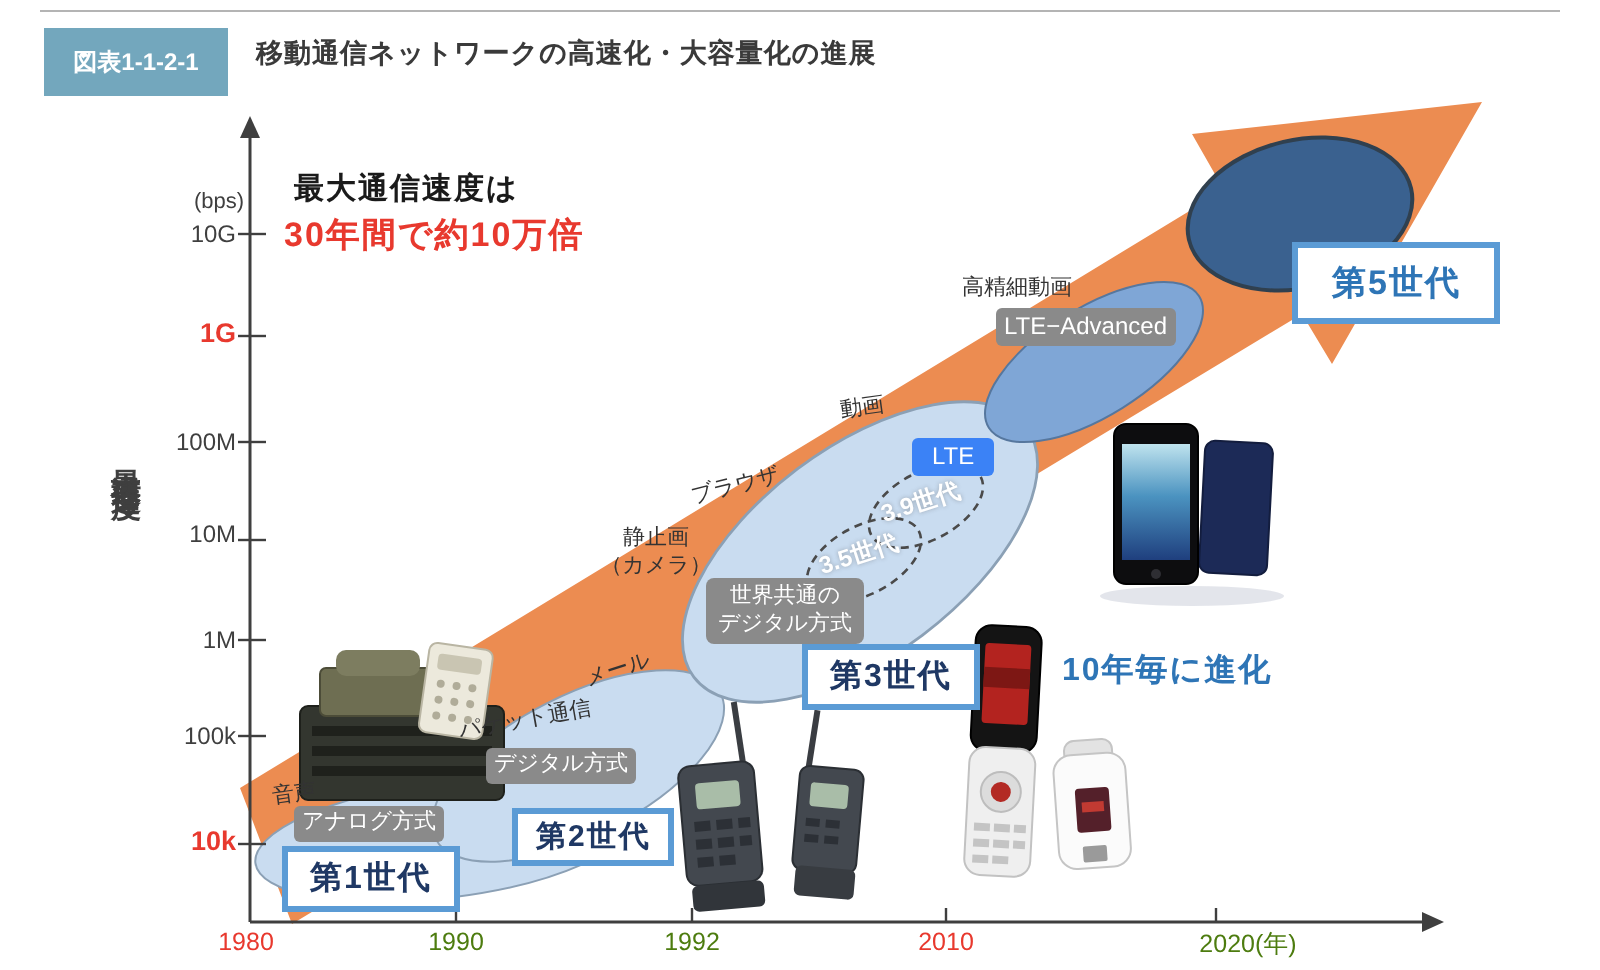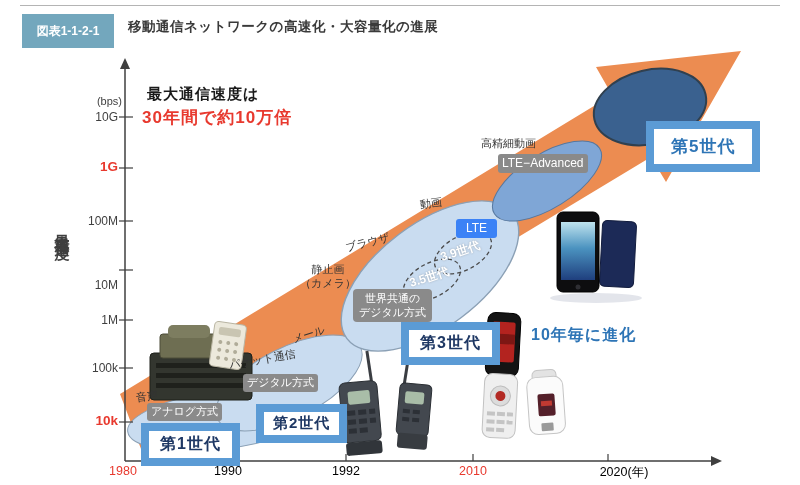--- a/index.html
+++ b/index.html
@@ -9,30 +9,30 @@
   .badge{position:absolute;left:22px;top:14px;width:92px;height:34px;color:#fff;
          font-size:12px;font-weight:bold;display:flex;align-items:center;justify-content:center;}
   .fig-title{position:absolute;left:128px;top:18px;font-size:13.5px;font-weight:bold;color:#3a3a3a;letter-spacing:.5px;}
   .annot1{position:absolute;left:147px;top:85px;font-size:15px;font-weight:bold;color:#1a1a1a;letter-spacing:1px;}
   .annot2{position:absolute;left:142px;top:106px;font-size:17px;font-weight:bold;letter-spacing:1px;}
   .yunit{position:absolute;left:82px;top:95px;width:40px;text-align:right;font-size:11px;color:#3f3f3f;}
   .ytick{position:absolute;left:70px;width:48px;text-align:right;font-size:12px;color:#3f3f3f;}
   .ytick.red{font-size:13.5px;font-weight:bold;}
   .ytitle{position:absolute;left:52px;top:222px;writing-mode:vertical-rl;font-size:15px;font-weight:600;
           color:#3f3f3f;letter-spacing:2px;}
-  .xtick{position:absolute;top:464px;width:44px;text-align:center;font-size:12.5px;color:#000000;}
+  .xtick{position:absolute;top:464px;width:44px;text-align:center;font-size:12.5px;color:#4d7c0f;}
   .lbl{position:absolute;font-size:11px;color:#333;white-space:nowrap;}
   .lbl2{position:absolute;font-size:11px;color:#333;white-space:pre-line;text-align:center;line-height:1.3;}
   .gbox{position:absolute;color:#fff;font-size:11px;padding:2px 4px;border-radius:3px;
         white-space:nowrap;line-height:1.25;}
   .gbox2{position:absolute;color:#fff;font-size:11px;padding:2px 6px;border-radius:4px;
          white-space:pre-line;text-align:center;line-height:1.3;}
   .subgen{position:absolute;font-size:12px;font-weight:bold;color:#fff;white-space:nowrap;
           text-shadow:0 0 2px rgba(60,60,60,.35);}
-  .genbox{position:absolute;background:#fff;border:8px solid #c4b5fd;font-weight:bold;
+  .genbox{position:absolute;background:#fff;border:3px solid #c4b5fd;font-weight:bold;
           font-size:16px;padding:3px 11px;white-space:nowrap;letter-spacing:1px;}
   .note{position:absolute;left:531px;top:325px;font-size:16px;font-weight:bold;letter-spacing:1px;}
   svg{position:absolute;left:0;top:0;}
 </style>
 </head>
 <body>
 
 <div class="stage">
 
   <svg width="800" height="485" viewBox="0 0 800 485">
@@ -159,21 +159,21 @@
   <div class="badge" style="background: rgb(115, 167, 189);">図表1-1-2-1</div>
   <div class="fig-title">移動通信ネットワークの高速化・大容量化の進展</div>
 
   <div class="annot1">最大通信速度は</div>
   <div class="annot2" style="color: rgb(232, 57, 46);">30年間で約10万倍</div>
 
   <div class="yunit">(bps)</div>
   <div class="ytick" style="top:110px;">10G</div>
   <div class="ytick red" style="top: 159px; color: rgb(232, 57, 46);">1G</div>
   <div class="ytick" style="top:214px;">100M</div>
-  <div class="ytick" style="top:278px;text-align:right;">10M</div>
+  <div class="ytick" style="top:260px;text-align:right;">10M</div>
   <div class="ytick" style="top:313px;">1M</div>
   <div class="ytick" style="top:361px;">100k</div>
   <div class="ytick red" style="top: 413px; color: rgb(232, 57, 46);">10k</div>
   <div class="ytitle">最大通信速度</div>
 
   <div class="xtick" style="left: 101px; color: rgb(232, 57, 46);">1980</div>
   <div class="xtick" style="left:206px;">1990</div>
   <div class="xtick" style="left:324px;">1992</div>
   <div class="xtick" style="left: 451px; color: rgb(232, 57, 46);">2010</div>
   <div class="xtick" style="left:592px;width:64px;">2020(年)</div>

